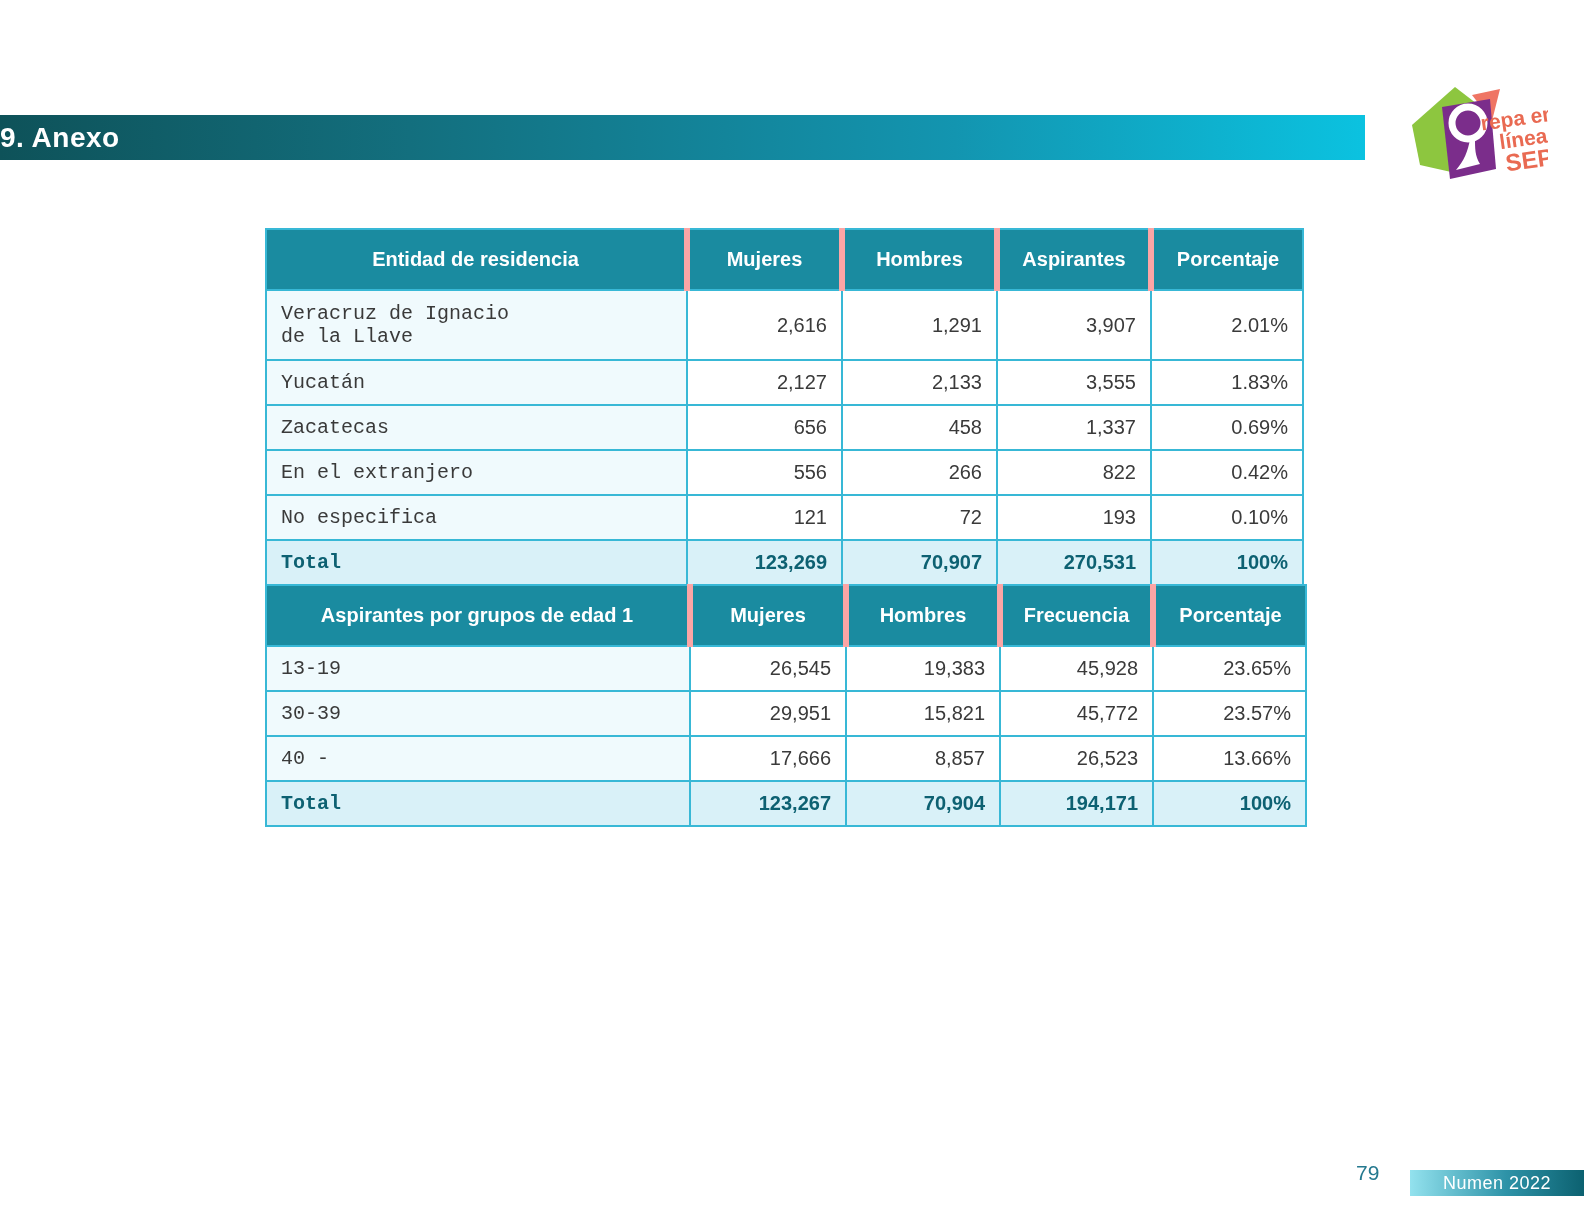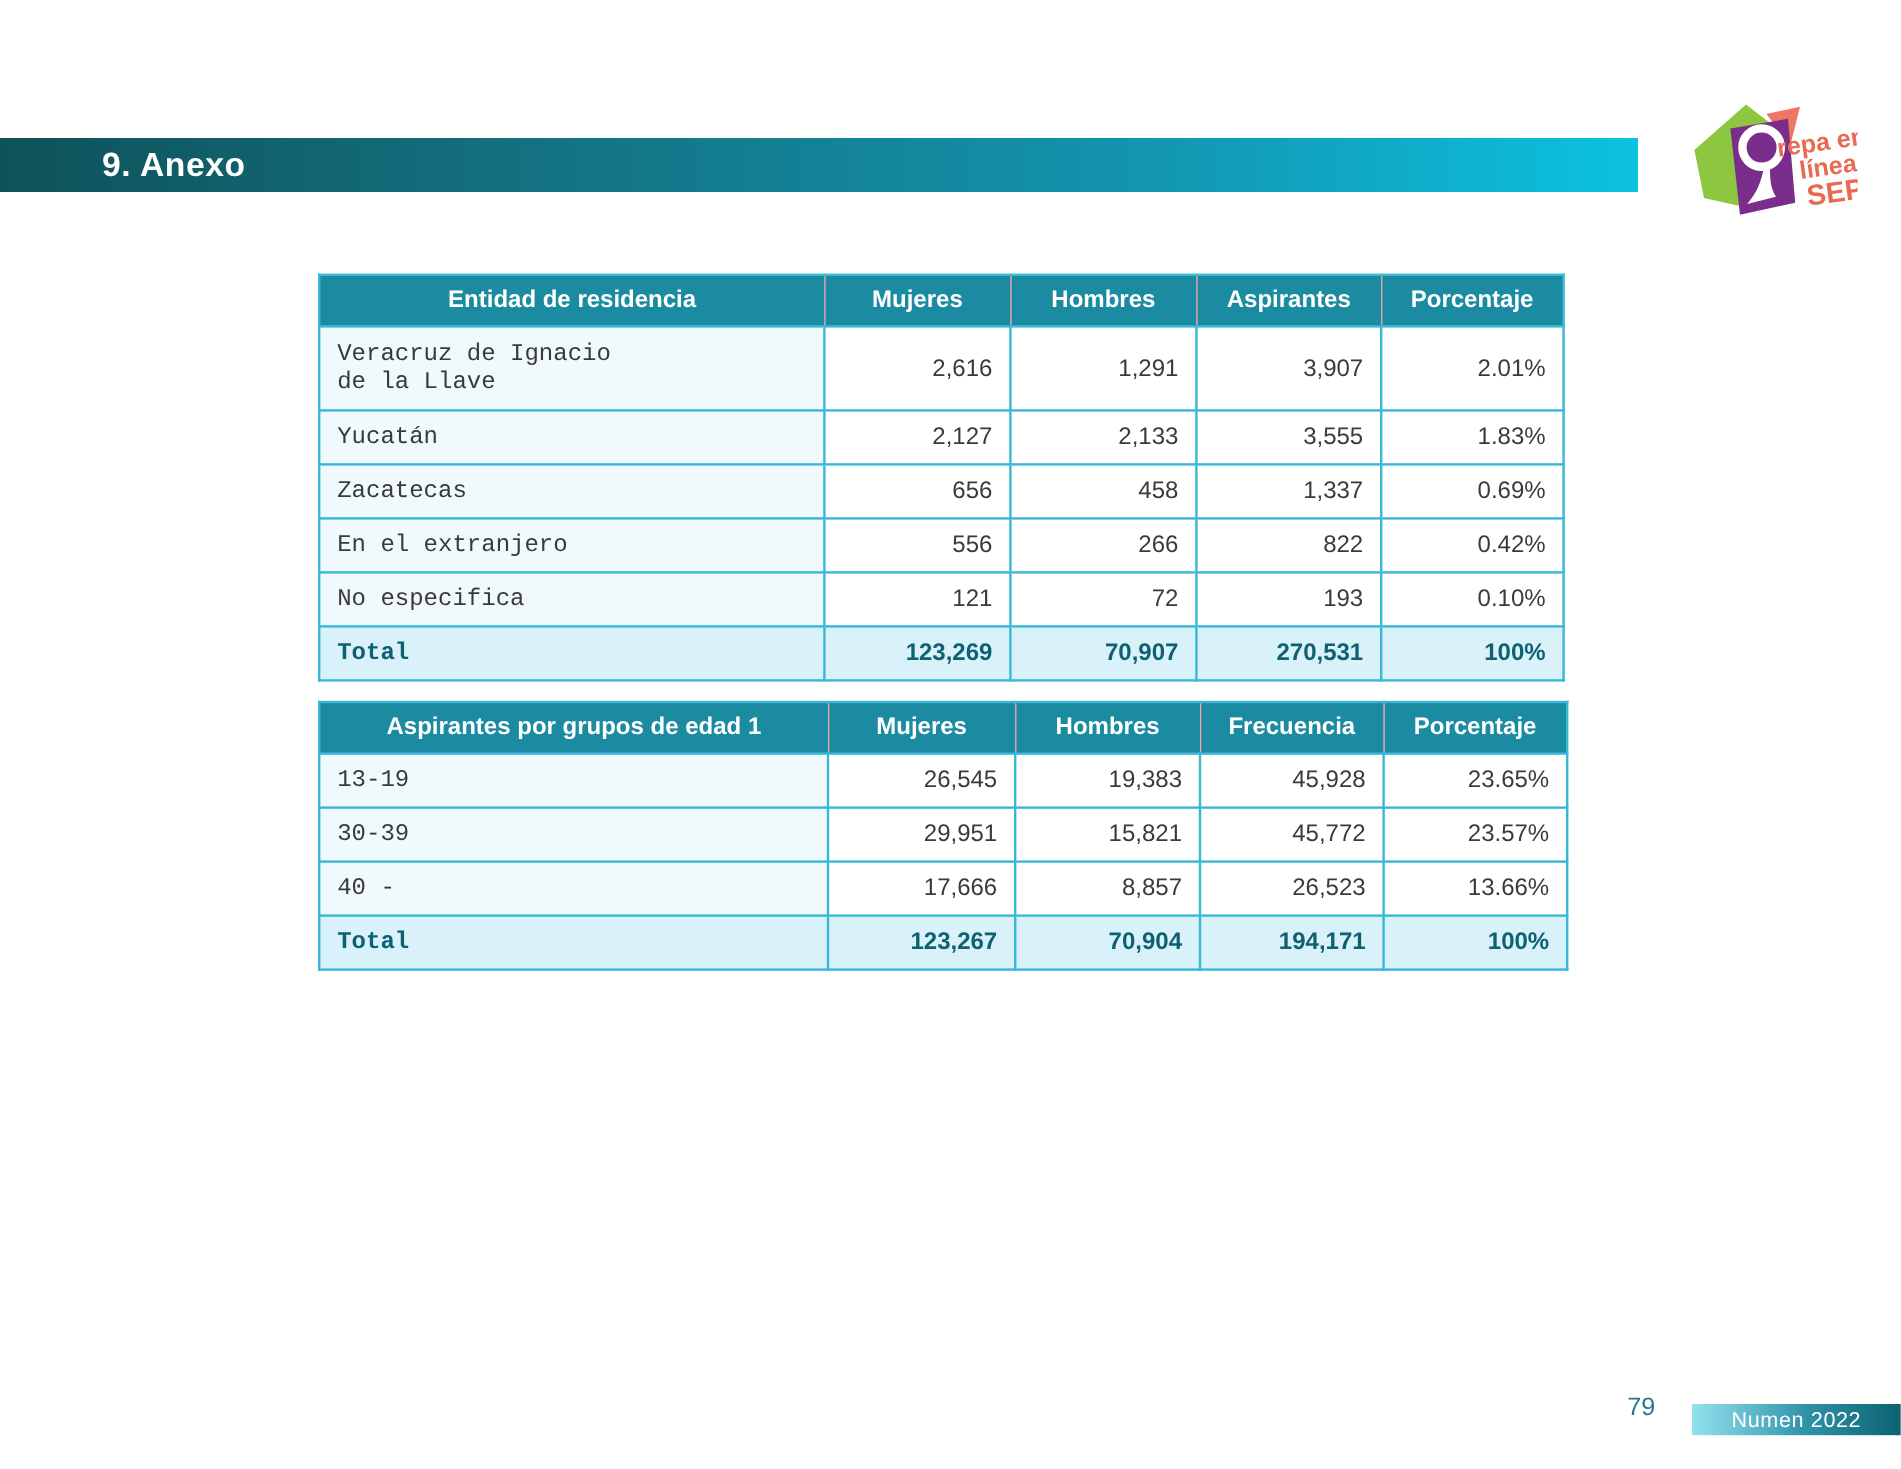--- a/index.html
+++ b/index.html
@@ -6,36 +6,36 @@
   body { background:#ffffff; font-family:"Liberation Sans", sans-serif; }
   .page { position:relative; width:1584px; height:1224px; background:#ffffff; overflow:hidden; }
 
   
   .header-bar {
     position:absolute; left:0; top:115px; width:1365px; height:45px;
     background:linear-gradient(90deg, #0e5259 0%, #136f7e 30%, #1395b0 70%, #0bc2e0 100%);
     display:flex; align-items:center;
   }
   .header-bar .title {
-    color:#ffffff; font-size:28px; font-weight:700; padding-left:85px; letter-spacing:0.5px;
+    color:#ffffff; font-size:28px; font-weight:700; letter-spacing:0.5px;
   }
 
   
   .logo { position:absolute; left:1398px; top:76px; width:150px; height:112px; }
 
   
   table.tbl { position:absolute; left:265px; border-collapse:collapse; table-layout:fixed;
               border:2px solid #38b8d6; }
   #table1 { top:228px; width:1037px; }
   #table2 { top:584px; width:1040px; }
   .tbl th {
     background:#1a8ba0; color:#ffffff; font-weight:700; font-size:20px;
-    height:43px; padding:0 8px; text-align:center; vertical-align:middle;
+    height:61px; padding:0 8px; text-align:center; vertical-align:middle;
   }
-  .tbl th + th { border-left:1px solid #fca5a5;margin-left:30px; }
+  .tbl th + th { border-left:6px solid #fca5a5;margin-left:30px; }
   .tbl td {
     border:2px solid #38b8d6; font-size:20px; color:#3a3a3a;
     padding:0 14px; vertical-align:middle; height:45px;
   }
   .tbl tr.r-tall td { height:70px; }
   .tbl td.c-label { background:#f0fafd; text-align:left; white-space:pre-line;font-family:Liberation Mono, monospace; }
   .tbl td.c-num { background:#ffffff; text-align:right; }
   .tbl tr.total td { background:#d9f1f8; color:#0d6172; font-weight:700; }
 
   

